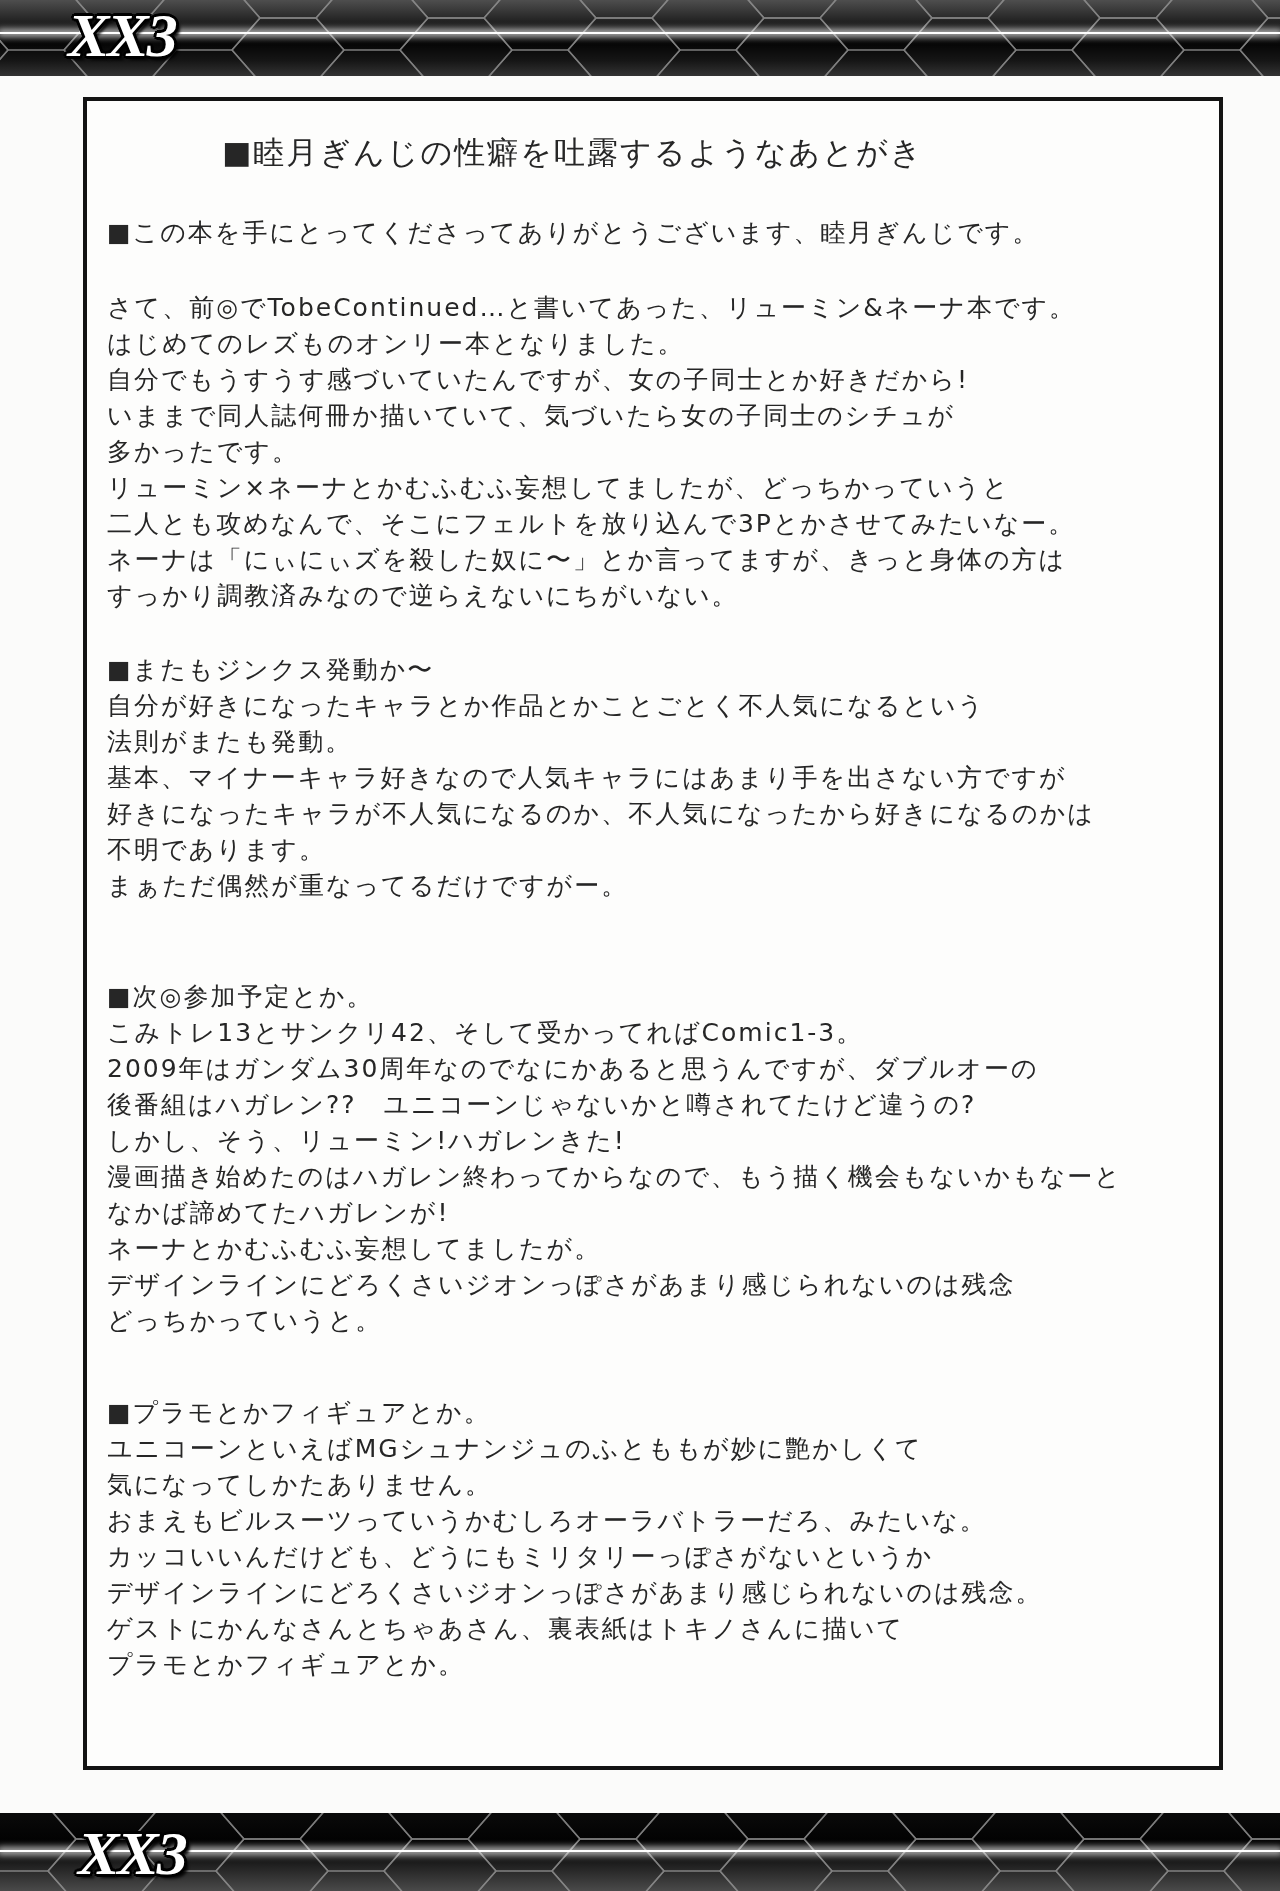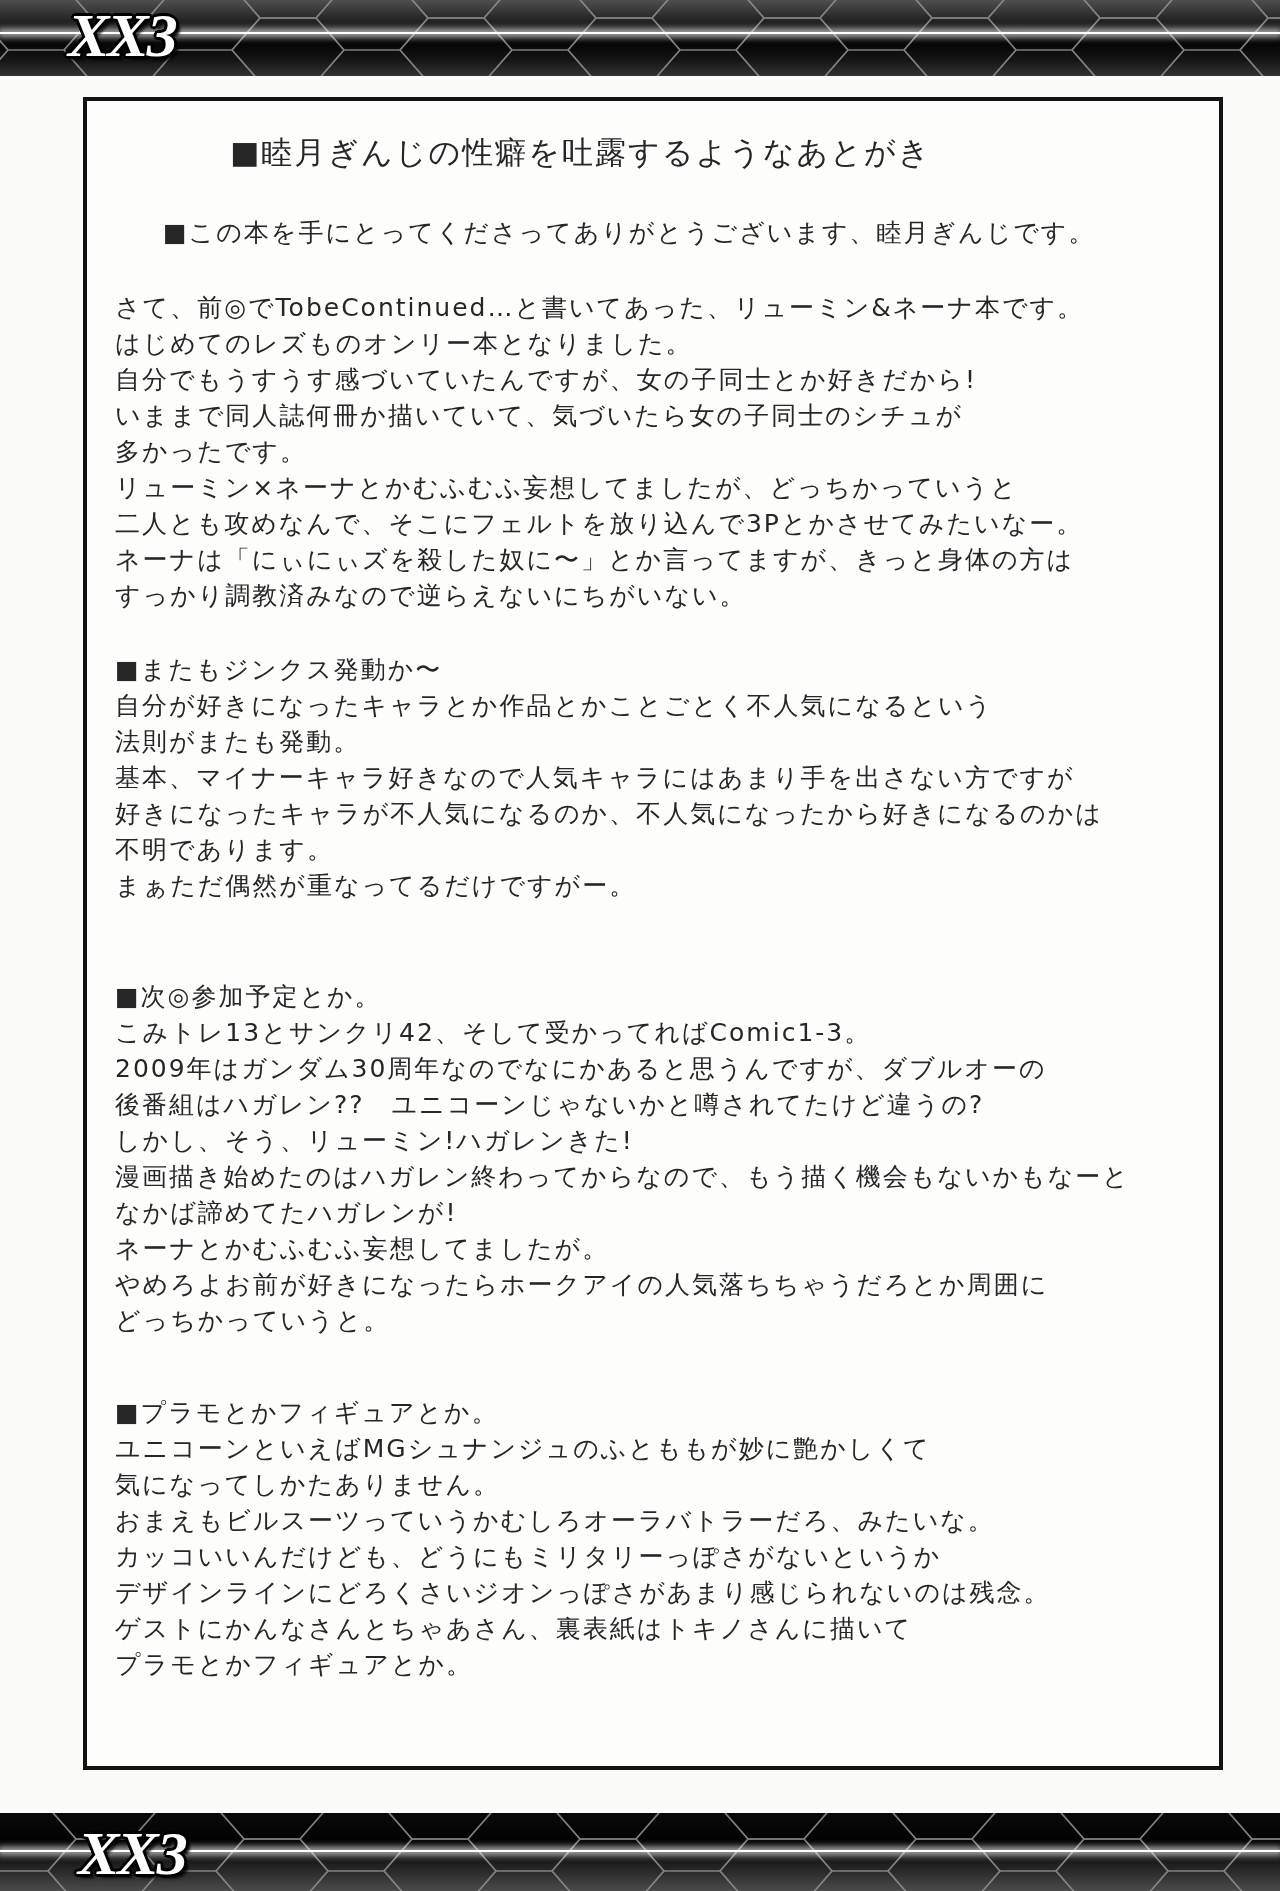--- a/index.html
+++ b/index.html
@@ -45,35 +45,35 @@
   .banner-bottom .logo { left:78px; top:9px; }
 
   
   .frame {
     position:absolute;
     left:83px; top:97px;
     width:1140px; height:1673px;
     border:4px solid #131313;
     background:#fdfdfc;
   }
-  .content { padding:29px 20px 0 28px; }
+  .content { padding:29px 20px 0 20px; }
   .title {
     font-size:31px; line-height:44px;
     font-weight:normal;
     letter-spacing:2px;
     margin:0 0 41px 115px;
     white-space:nowrap;
   }
   .para { list-style:none; }
   .tline {
     font-size:25px; line-height:36px;
     letter-spacing:2px;
     white-space:nowrap;
   }
-  .para-0 { margin-bottom:39px;margin-left:48px; }
+  .para-0 { margin-bottom:39px; }
   .para-1 { margin-bottom:38px; }
   .para-2 { margin-bottom:75px; }
   .para-3 { margin-bottom:56px; }
   .para-4 { }
   .para-5 { margin-bottom:0; }
 </style>
 </head>
 <body>
 
 <div class="banner banner-top">
@@ -133,21 +133,21 @@
         </div>
         <div class="para para-3">
           <div class="tline">■次◎参加予定とか。</div>
           <div class="tline">こみトレ13とサンクリ42、そして受かってればComic1-3。</div>
           <div class="tline">2009年はガンダム30周年なのでなにかあると思うんですが、ダブルオーの</div>
           <div class="tline">後番組はハガレン??　ユニコーンじゃないかと噂されてたけど違うの?</div>
           <div class="tline">しかし、そう、リューミン!ハガレンきた!</div>
           <div class="tline">漫画描き始めたのはハガレン終わってからなので、もう描く機会もないかもなーと</div>
           <div class="tline">なかば諦めてたハガレンが!</div>
           <div class="tline">ネーナとかむふむふ妄想してましたが。</div>
-          <div class="tline">やめろよお前が好きになったらホークアイの人気落ちちゃうだろとか周囲に</div>
+          <div class="tline">デザインラインにどろくさいジオンっぽさがあまり感じられないのは残念</div>
           <div class="tline">どっちかっていうと。</div>
         </div>
         <div class="para para-4">
           <div class="tline">■プラモとかフィギュアとか。</div>
           <div class="tline">ユニコーンといえばMGシュナンジュのふとももが妙に艶かしくて</div>
           <div class="tline">気になってしかたありません。</div>
           <div class="tline">おまえもビルスーツっていうかむしろオーラバトラーだろ、みたいな。</div>
           <div class="tline">カッコいいんだけども、どうにもミリタリーっぽさがないというか</div>
           <div class="tline">デザインラインにどろくさいジオンっぽさがあまり感じられないのは残念。</div>
         </div>

